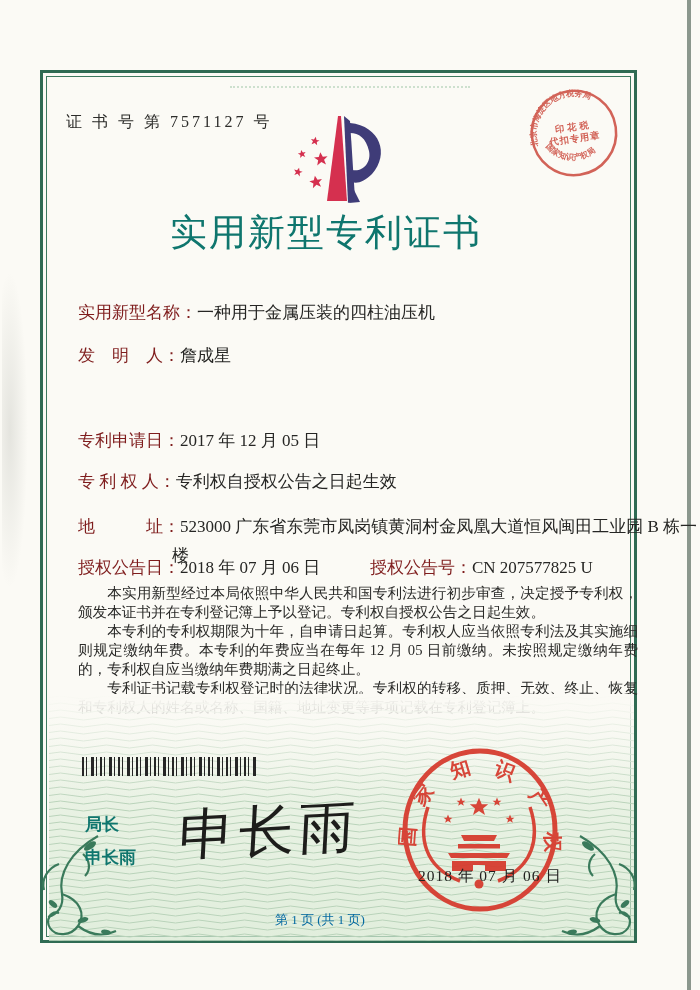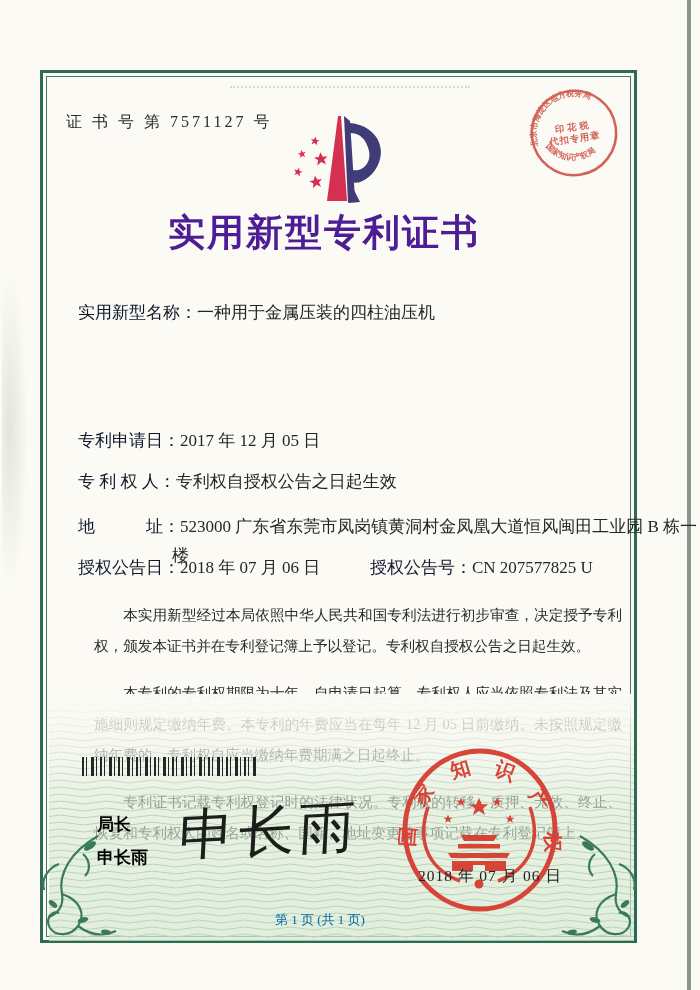--- a/index.html
+++ b/index.html
@@ -16,46 +16,46 @@
     border:3px solid #2f6b53;box-sizing:border-box;}
   .frame-inner{position:absolute;left:3px;top:3px;right:3px;bottom:3px;border:1px solid #3d7a5f;}
 
   .microline{position:absolute;left:230px;top:86px;width:240px;height:0;
     border-top:2px dotted #a8cbb0;opacity:.55;}
 
   .cert-no{position:absolute;left:66px;top:112px;font-size:16px;color:#2c2c2a;letter-spacing:3px;}
 
   .logo{position:absolute;left:288px;top:110px;}
 
-  .title{position:absolute;left:168px;top:208px;width:316px;
-    font-size:37px;font-weight:bold;color:#4c1d95;letter-spacing:2px;white-space:nowrap;}
+  .title{position:absolute;left:168px;top:208px;width:316px;text-align:center;
+    font-size:37px;font-weight:normal;color:#0f766e;letter-spacing:2px;white-space:nowrap;}
 
   .tax-stamp{position:absolute;left:525px;top:84px;opacity:.88;}
 
   .frow{position:absolute;left:78px;font-size:17px;color:#262624;white-space:nowrap;}
-  .frow .lbl{color:#0f172a;}
+  .frow .lbl{color:#7f1d1d;}
   .frow-addr{white-space:normal;width:527px;padding-left:94px;text-indent:-94px;line-height:29px;}
   .g2{position:absolute;left:292px;top:0;}
 
   .paras{position:absolute;left:78px;top:584px;width:560px;font-size:14.6px;color:#2a2a28;}
-  .paras p{margin:16px;text-indent:2em;line-height:31px;text-align:justify;}
+  .paras p{margin:0;text-indent:2em;line-height:19px;text-align:justify;}
 
   
   .waves{position:absolute;left:49px;top:694px;width:585px;height:247px;
     background:linear-gradient(to bottom, rgba(225,240,222,0) 0%, rgba(220,236,215,.55) 35%, rgba(214,233,210,.7) 100%);}
   .waves svg{position:absolute;left:0;top:0;}
   .wave-fade{position:absolute;left:0;top:0;width:100%;height:110px;
     background:linear-gradient(to bottom,#fbfaf5 0%, rgba(251,250,245,0) 100%);}
   .ornament{position:absolute;}
 
   .barcode{position:absolute;left:82px;top:757px;width:174px;height:19px;
     background:repeating-linear-gradient(90deg,#262626 0 2px,transparent 2px 4px,#262626 4px 5px,transparent 5px 9px,#262626 9px 12px,transparent 12px 14px,#262626 14px 15px,transparent 15px 18px);}
 
   .officer{position:absolute;left:85px;top:808px;font-family:"Liberation Sans","DejaVu Sans",sans-serif;
-    font-size:17px;font-weight:bold;color:#000000;line-height:33px;margin-left:12px;}
+    font-size:17px;font-weight:bold;color:#0f766e;line-height:33px;}
   .signature{position:absolute;left:180px;top:782px;}
 
   .seal{position:absolute;left:398px;top:745px;opacity:.93;}
   .seal-date{position:absolute;left:418px;top:866px;font-size:15.5px;color:#222220;letter-spacing:1px;white-space:nowrap;z-index:5;}
 
   .page-no{position:absolute;left:240px;top:911px;width:160px;text-align:center;font-size:13px;color:#0369a1;}
 </style>
 </head>
 <body>
 
@@ -105,20 +105,23 @@
       <text x="50" y="47" text-anchor="middle" font-size="9.5" font-weight="bold" letter-spacing="3">印花税</text>
       <text x="50" y="59" text-anchor="middle" font-size="9.5" font-weight="bold" letter-spacing="1">代扣专用章</text>
       <text font-size="8.2" font-weight="bold">
         <textPath href="#taxBot" startOffset="6">国家知识产权局</textPath>
       </text>
     </g>
   </svg>
 
   <div class="frow" style="top:301px">
     <span class="lbl">实用新型名称：</span><span>一种用于金属压装的四柱油压机</span>
+  </div>
+  <div class="frow" style="top:344px">
+    <span class="lbl">发　明　人：</span><span>詹成星</span>
   </div>
   <div class="frow" style="top:429px">
     <span class="lbl">专利申请日：</span><span>2017 年 12 月 05 日</span>
   </div>
   <div class="frow" style="top:470px">
     <span class="lbl">专 利 权 人：</span><span>专利权自授权公告之日起生效</span>
   </div>
   <div class="frow frow-addr" style="top:512px">
     <span class="lbl">地　　　址：</span><span>523000 广东省东莞市凤岗镇黄洞村金凤凰大道恒风闽田工业园 B 栋一楼</span>
   </div>

